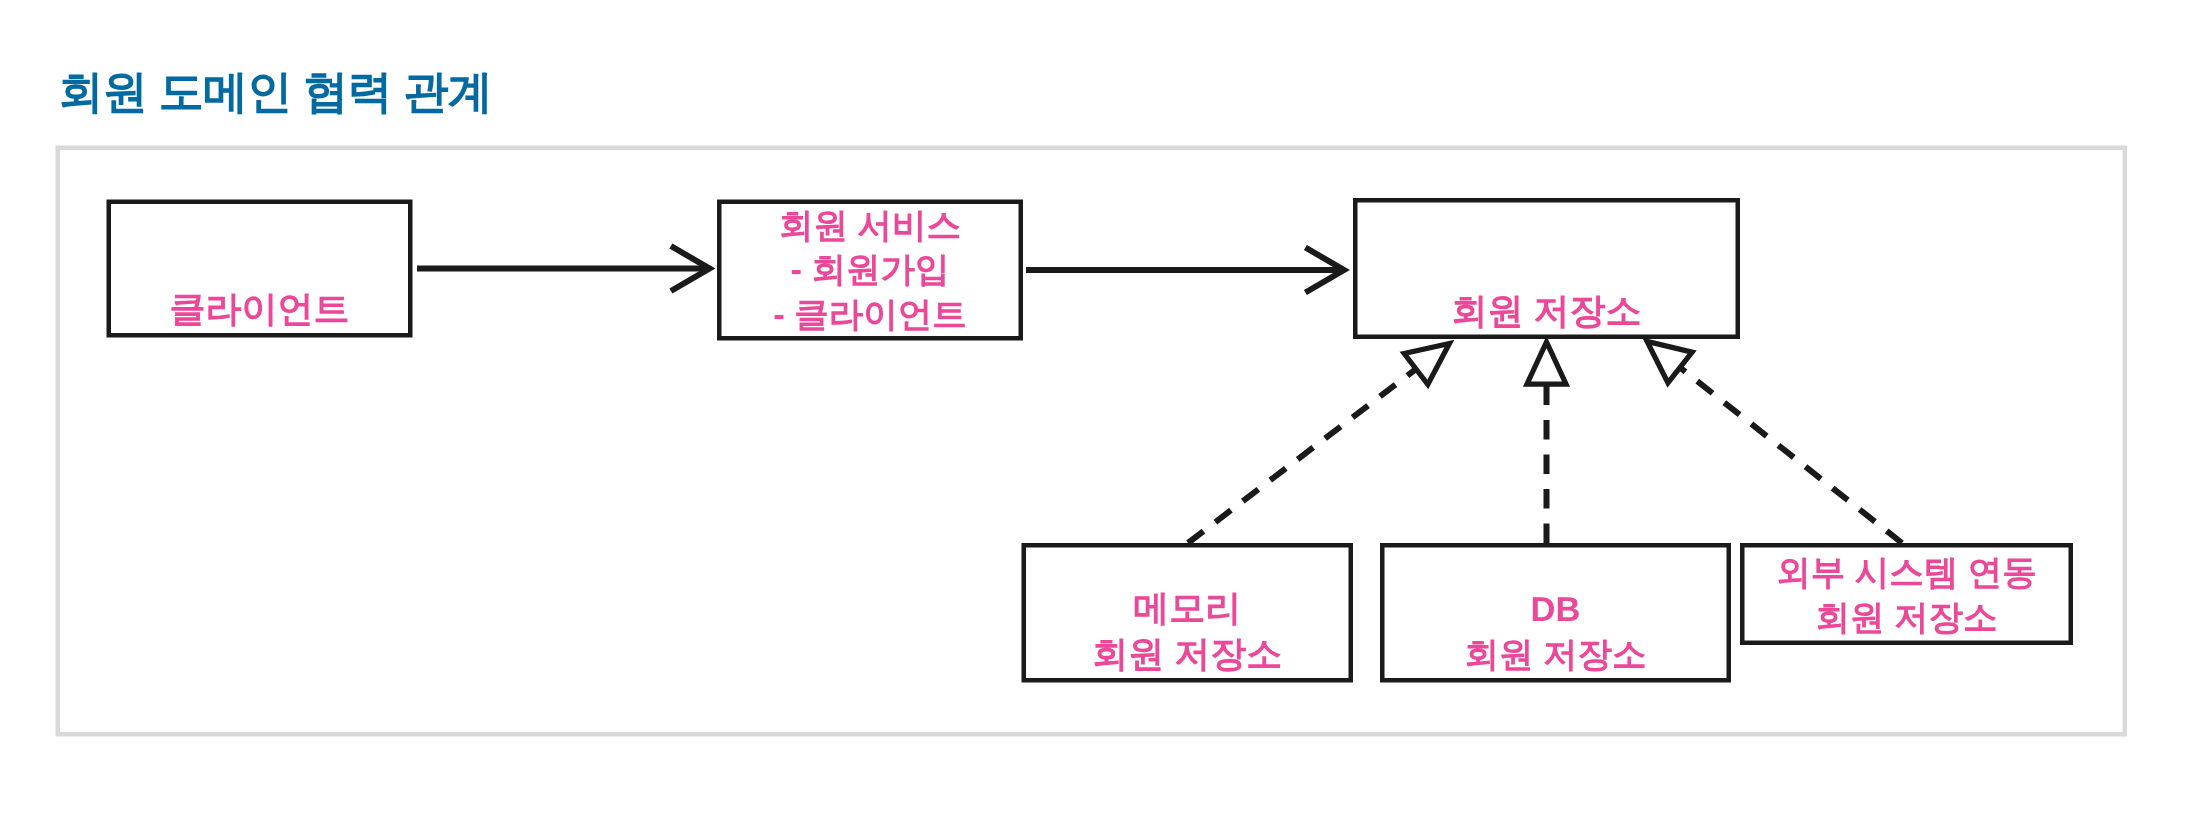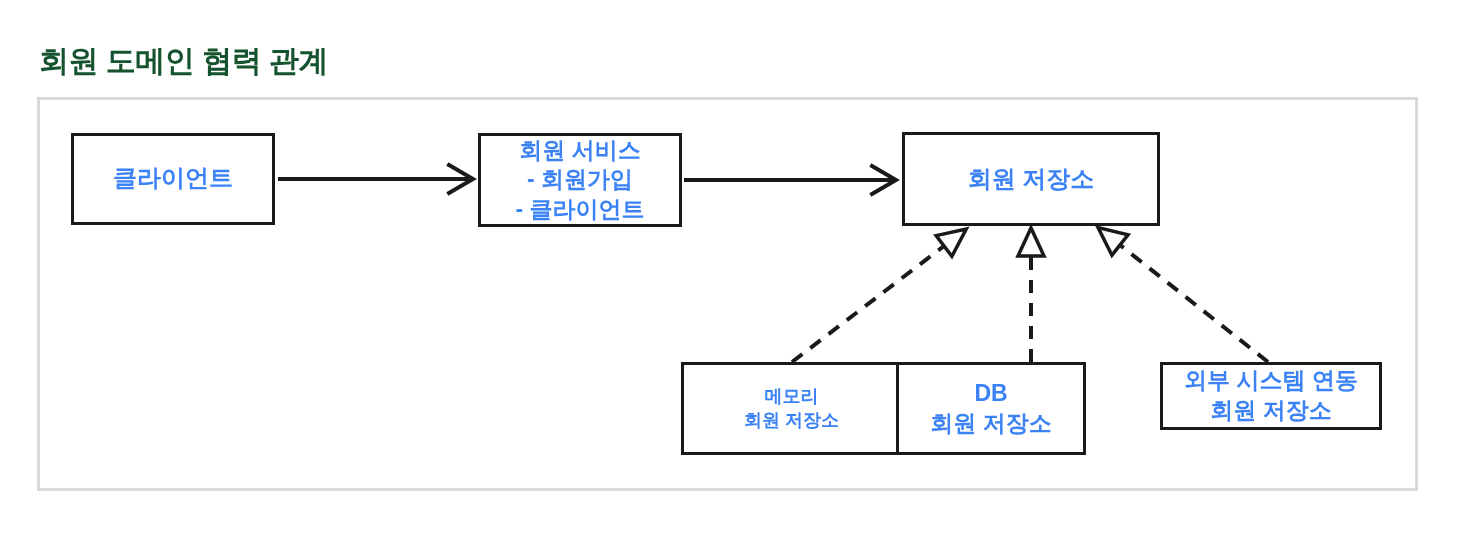--- a/index.html
+++ b/index.html
@@ -8,53 +8,53 @@
     width: 1467px; height: 547px;
     font-family: "Liberation Sans", sans-serif;
     color: #111111;
     overflow: hidden;
   }
   .page { position: relative; width: 1467px; height: 547px; background: #ffffff; }
 
   .diagram-title {
     position: absolute; left: 39px; top: 41px;
     font-size: 30px; font-weight: 700; letter-spacing: -0.5px;
-    color: #14532d;
+    color: #0369a1;
   }
 
   .canvas-frame {
     position: absolute; left: 37px; top: 97px;
     width: 1381px; height: 394px;
     border: 3px solid #d9d9d9;
     background: #ffffff;
   }
 
   .connector-layer {
     position: absolute; left: 0; top: 0;
     width: 1467px; height: 547px;
     pointer-events: none;
   }
 
   .node {
     position: absolute;
     background: #ffffff;
     border: 3px solid #1a1a1a;
     display: flex; flex-direction: column;
-    align-items: center; justify-content: center;
+    align-items: center; justify-content: flex-end;
     text-align: center;
     font-weight: 700;
     font-size: 24px;
     line-height: 1.3;
-    color: #3b82f6;
+    color: #ec4899;
   }
-  .node-client     { left: 71px;  top: 133px; width: 204px; height: 92px; font-family: Liberation Serif, serif; }
+  .node-client     { left: 71px;  top: 133px; width: 204px; height: 92px; }
   .node-service    { left: 478px; top: 133px; width: 204px; height: 94px; font-size: 23px; line-height: 1.28; }
   .node-repository { left: 902px; top: 132px; width: 258px; height: 94px; }
-  .node-memory     { left: 681px; top: 362px; width: 221px; height: 93px; font-size: 18px; }
-  .node-db         { left: 896px; top: 362px; width: 190px; height: 93px; font-size: 23px; }
+  .node-memory     { left: 681px; top: 362px; width: 221px; height: 93px; font-size: 24px; }
+  .node-db         { left: 920px; top: 362px; width: 234px; height: 93px; font-size: 23px; }
   .node-external   { left: 1160px; top: 362px; width: 222px; height: 68px; font-size: 23px; }
 
   .node-service .svc-title { font-weight: 700; }
   .node-service .svc-item  { font-weight: 700; }
 </style>
 </head>
 <body>
 
 <div class="page">
 

